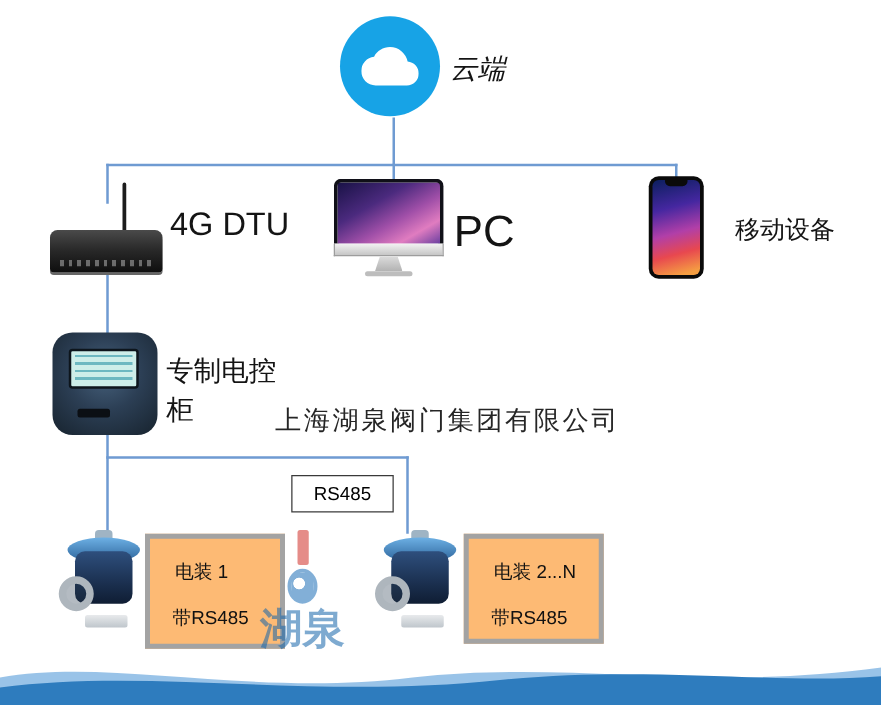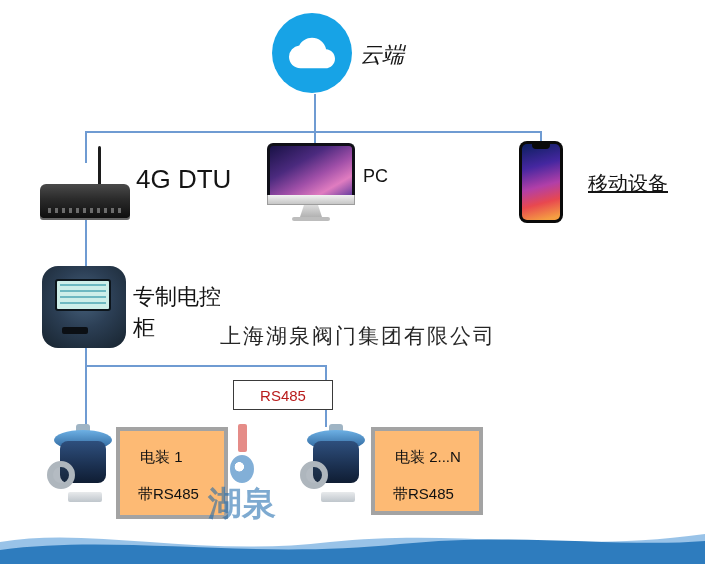--- a/index.html
+++ b/index.html
@@ -7,22 +7,22 @@
   body { font-family: "Liberation Sans", sans-serif; }
   #canvas { position:relative; width:705px; height:564px; background:#ffffff; overflow:hidden; }
 
   
   .cline { position:absolute; background:#6f9bd2; }
 
   
   .lbl { position:absolute; color:#141414; white-space:nowrap; }
   .lbl-cloud   { left:360px; top:40px;  font-size:22px;font-style:italic; }
   .lbl-dtu     { left:136px; top:164px; font-size:26px; }
-  .lbl-pc      { left:363px; top:166px; font-size:18px; }
-  .lbl-mobile  { left:588px; top:170px; font-size:20px;text-decoration:underline; }
+  .lbl-pc      { left:363px; top:166px; font-size:35px; }
+  .lbl-mobile  { left:588px; top:170px; font-size:20px; }
   .lbl-cabinet { left:133px; top:281px; font-size:22px; line-height:31px; width:100px; white-space:normal; }
 
   
   .cloud { position:absolute; left:272px; top:13px; width:80px; height:80px; border-radius:50%;
            background:#17a3e6; display:flex; align-items:center; justify-content:center; }
 
   
   .router { position:absolute; left:40px; top:146px; width:90px; height:74px; }
   .router-antenna { position:absolute; left:58px; top:0; width:3px; height:42px; background:#1c1c1c; border-radius:2px; }
   .router-body { position:absolute; left:0; bottom:2px; width:90px; height:34px;
@@ -71,22 +71,22 @@
   .act-base { position:absolute; left:18px; bottom:0; width:34px; height:10px; border-radius:2px;
               background:linear-gradient(#e8eaec,#bfc6cc); }
 
   
   .node-box { position:absolute; border:4px solid #a3a3a3; background:#fdba74; }
   .box1 { left:116px; top:427px; width:112px; height:92px; }
   .box2 { left:371px; top:427px; width:112px; height:88px; }
   .box-title { position:absolute; left:20px; top:17px; font-size:15px; font-weight:500; color:#111; white-space:nowrap; }
   .box-sub   { position:absolute; left:18px; top:54px; font-size:15px; font-weight:500; color:#111; white-space:nowrap; }
 
-  .rs485-box { position:absolute; left:233px; top:380px; width:100px; height:30px; border:1px solid #3a3a3a;
-               background:#fff; display:flex; align-items:center; justify-content:center; font-size:15px; color:#b91c1c; }
+  .rs485-box { position:absolute; left:233px; top:380px; width:82px; height:30px; border:1px solid #3a3a3a;
+               background:#fff; display:flex; align-items:center; justify-content:center; font-size:15px; color:#000000; }
 
   
   .wm-company { position:absolute; left:220px; top:322px; font-size:21px; letter-spacing:2px; color:#000000;
                 opacity:.85; z-index:6; pointer-events:none; white-space:nowrap; }
   .wm-logo { position:absolute; left:208px; top:424px; display:flex; align-items:center; gap:3px;
              opacity:.55; z-index:6; pointer-events:none;flex-direction:column; }
   .wm-logo-red  { width:9px;  height:28px; background:#d03028; border-radius:2px; }
   .wm-logo-blue { width:24px; height:28px; background:radial-gradient(circle at 35% 40%, #ffffff 0 25%, #1d6fb8 28%);
                   border-radius:50%; border:3px solid #1d6fb8; }
   .wm-logo-text { font-size:34px; font-weight:700; color:#1565ab; line-height:1; }

